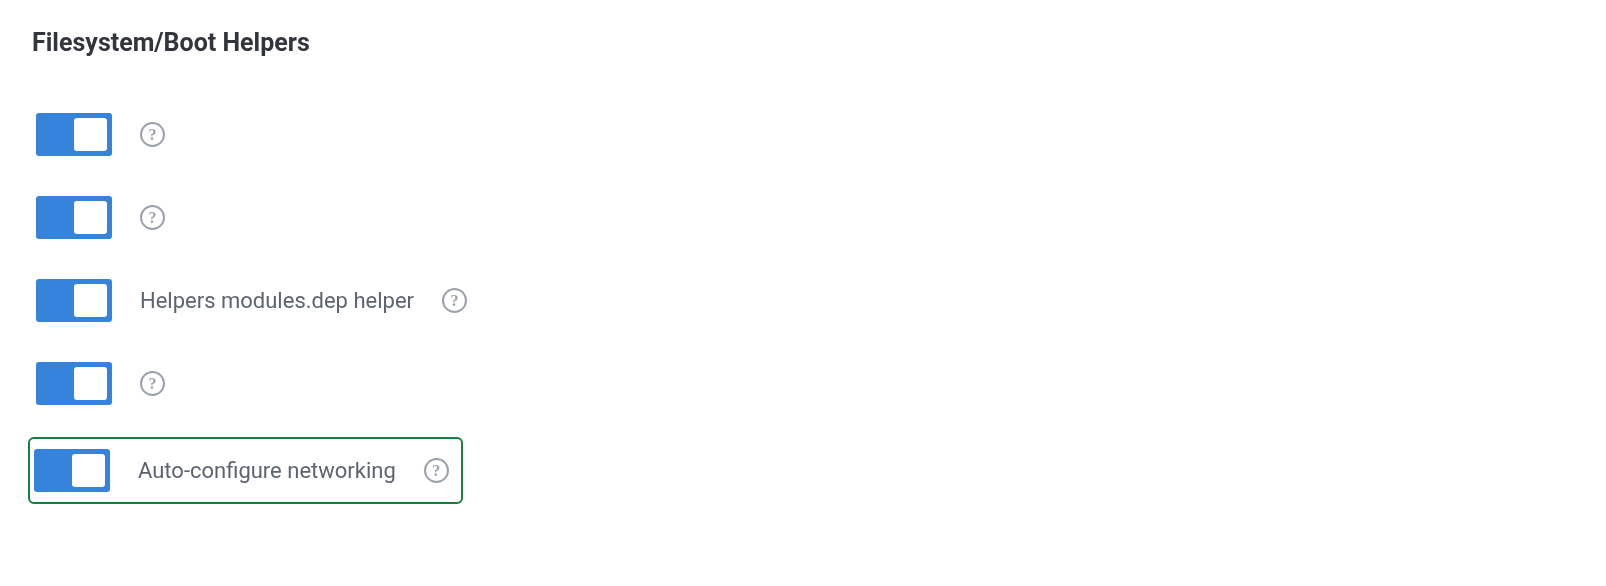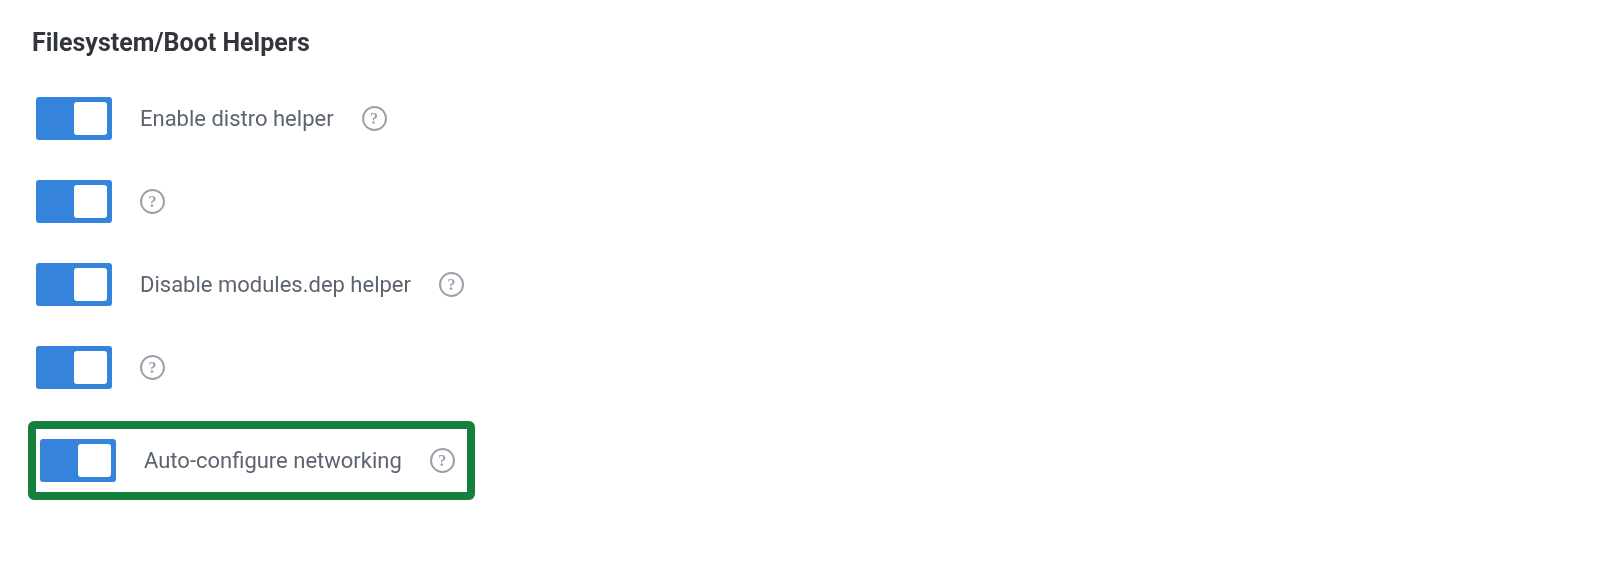--- a/index.html
+++ b/index.html
@@ -10,36 +10,36 @@
     body {
       font-family: -apple-system, BlinkMacSystemFont, "Segoe UI", Roboto, "Helvetica Neue", Arial, sans-serif;
       background: #ffffff;
       padding: 28px 32px;
       width: 1606px;
     }
     .section-title {
       font-size: 25px;
       font-weight: 700;
       color: #32363c;
-      margin-bottom: 32px;
+      margin-bottom: 48px;
     }
     .toggle-list {
       display: flex;
       flex-direction: column;
       gap: 24px;
     }
     .toggle-row {
       display: flex;
       align-items: center;
       gap: 28px;
       padding: 8px 4px;
       width: fit-content;
     }
     .toggle-row.highlighted {
-      border: 8px solid #15803d;
+      border: 2px solid #15803d;
       border-radius: 6px;
       padding: 10px 12px 10px 4px;
       margin-left: -4px;
     }
     .toggle {
       width: 76px;
       height: 43px;
       background: #3683dc;
       border-radius: 3px;
       position: relative;
@@ -80,36 +80,35 @@
 <body>
 
 <h2 class="section-title">Filesystem/Boot Helpers</h2>
 
 <div class="toggle-list">
 
   <div class="toggle-row">
     <div class="toggle">
       <div class="toggle-knob"></div>
     </div>
-    <span class="toggle-label">Enable distro helper</span>
     <span class="help-icon">?</span>
   </div>
 
   <div class="toggle-row">
     <div class="toggle">
       <div class="toggle-knob"></div>
     </div>
     <span class="help-icon">?</span>
   </div>
 
   <div class="toggle-row">
     <div class="toggle">
       <div class="toggle-knob"></div>
     </div>
-    <span class="toggle-label">Disable modules.dep helper</span>
+    <span class="toggle-label">Helpers modules.dep helper</span>
     <span class="help-icon">?</span>
   </div>
 
   <div class="toggle-row">
     <div class="toggle">
       <div class="toggle-knob"></div>
     </div>
     <span class="help-icon">?</span>
   </div>
 

